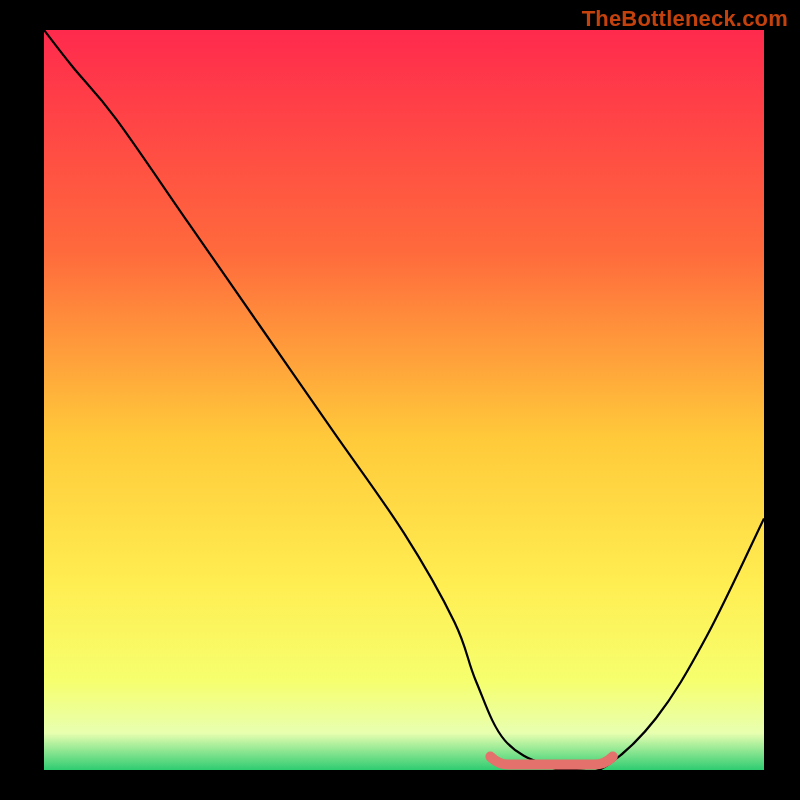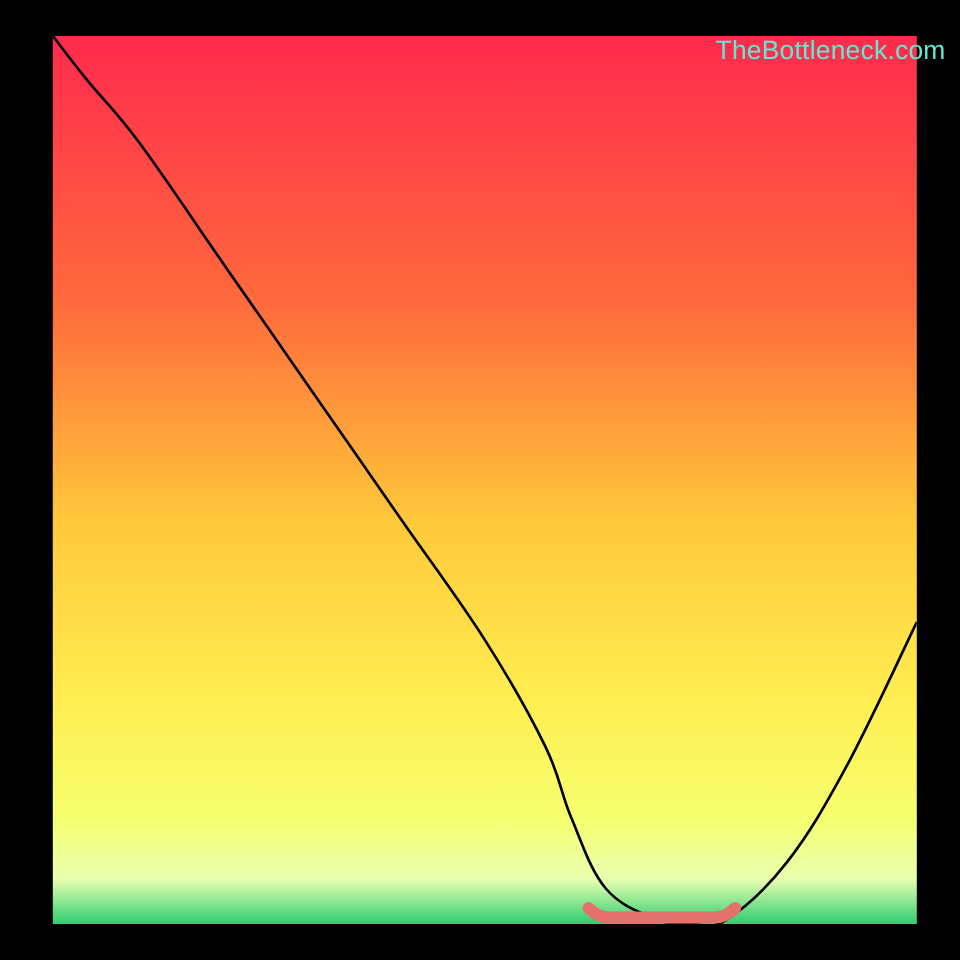--- a/index.html
+++ b/index.html
@@ -14,26 +14,25 @@
   .frame {
     position: relative;
     width: 800px;
     height: 800px;
     background: #000;
   }
   .watermark {
     position: absolute;
     top: 6px;
     right: 12px;
-    color: #5eead4;
+    color: #c2410c;
     font-size: 22px;
-    font-weight: 400;
+    font-weight: 700;
     letter-spacing: 0.2px;
     z-index: 3;
-    margin-top: 23px;
   }
   svg {
     position: absolute;
     top: 0;
     left: 0;
   }
 </style>
 </head>
 <body>
 

